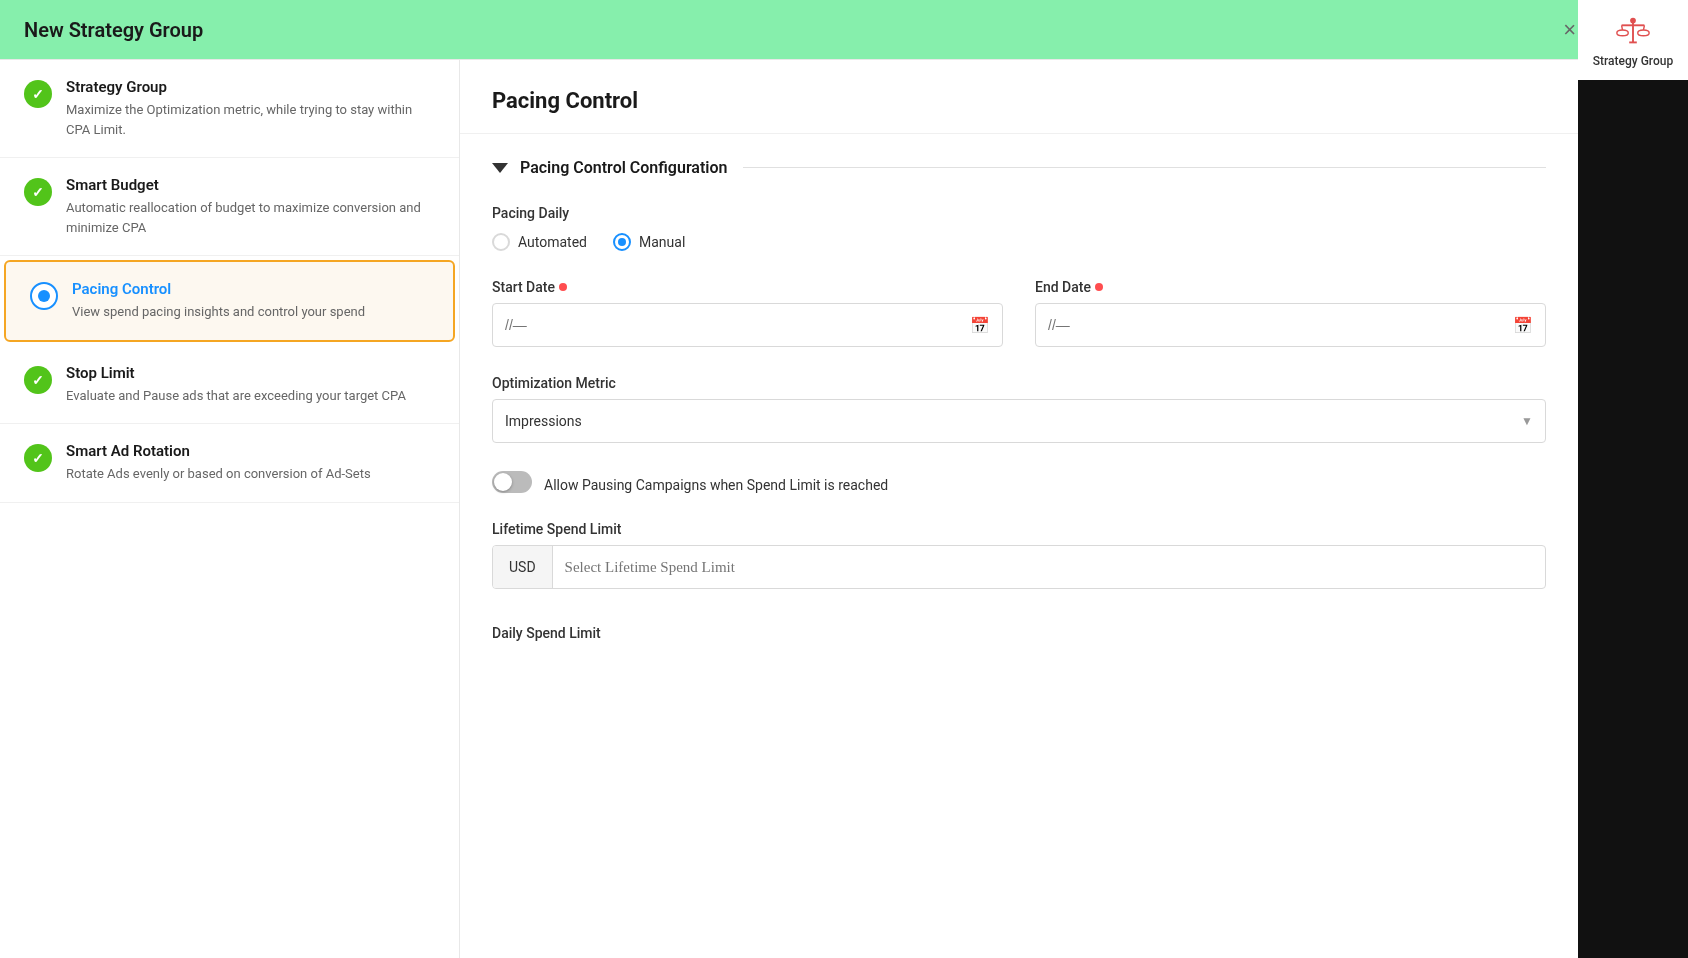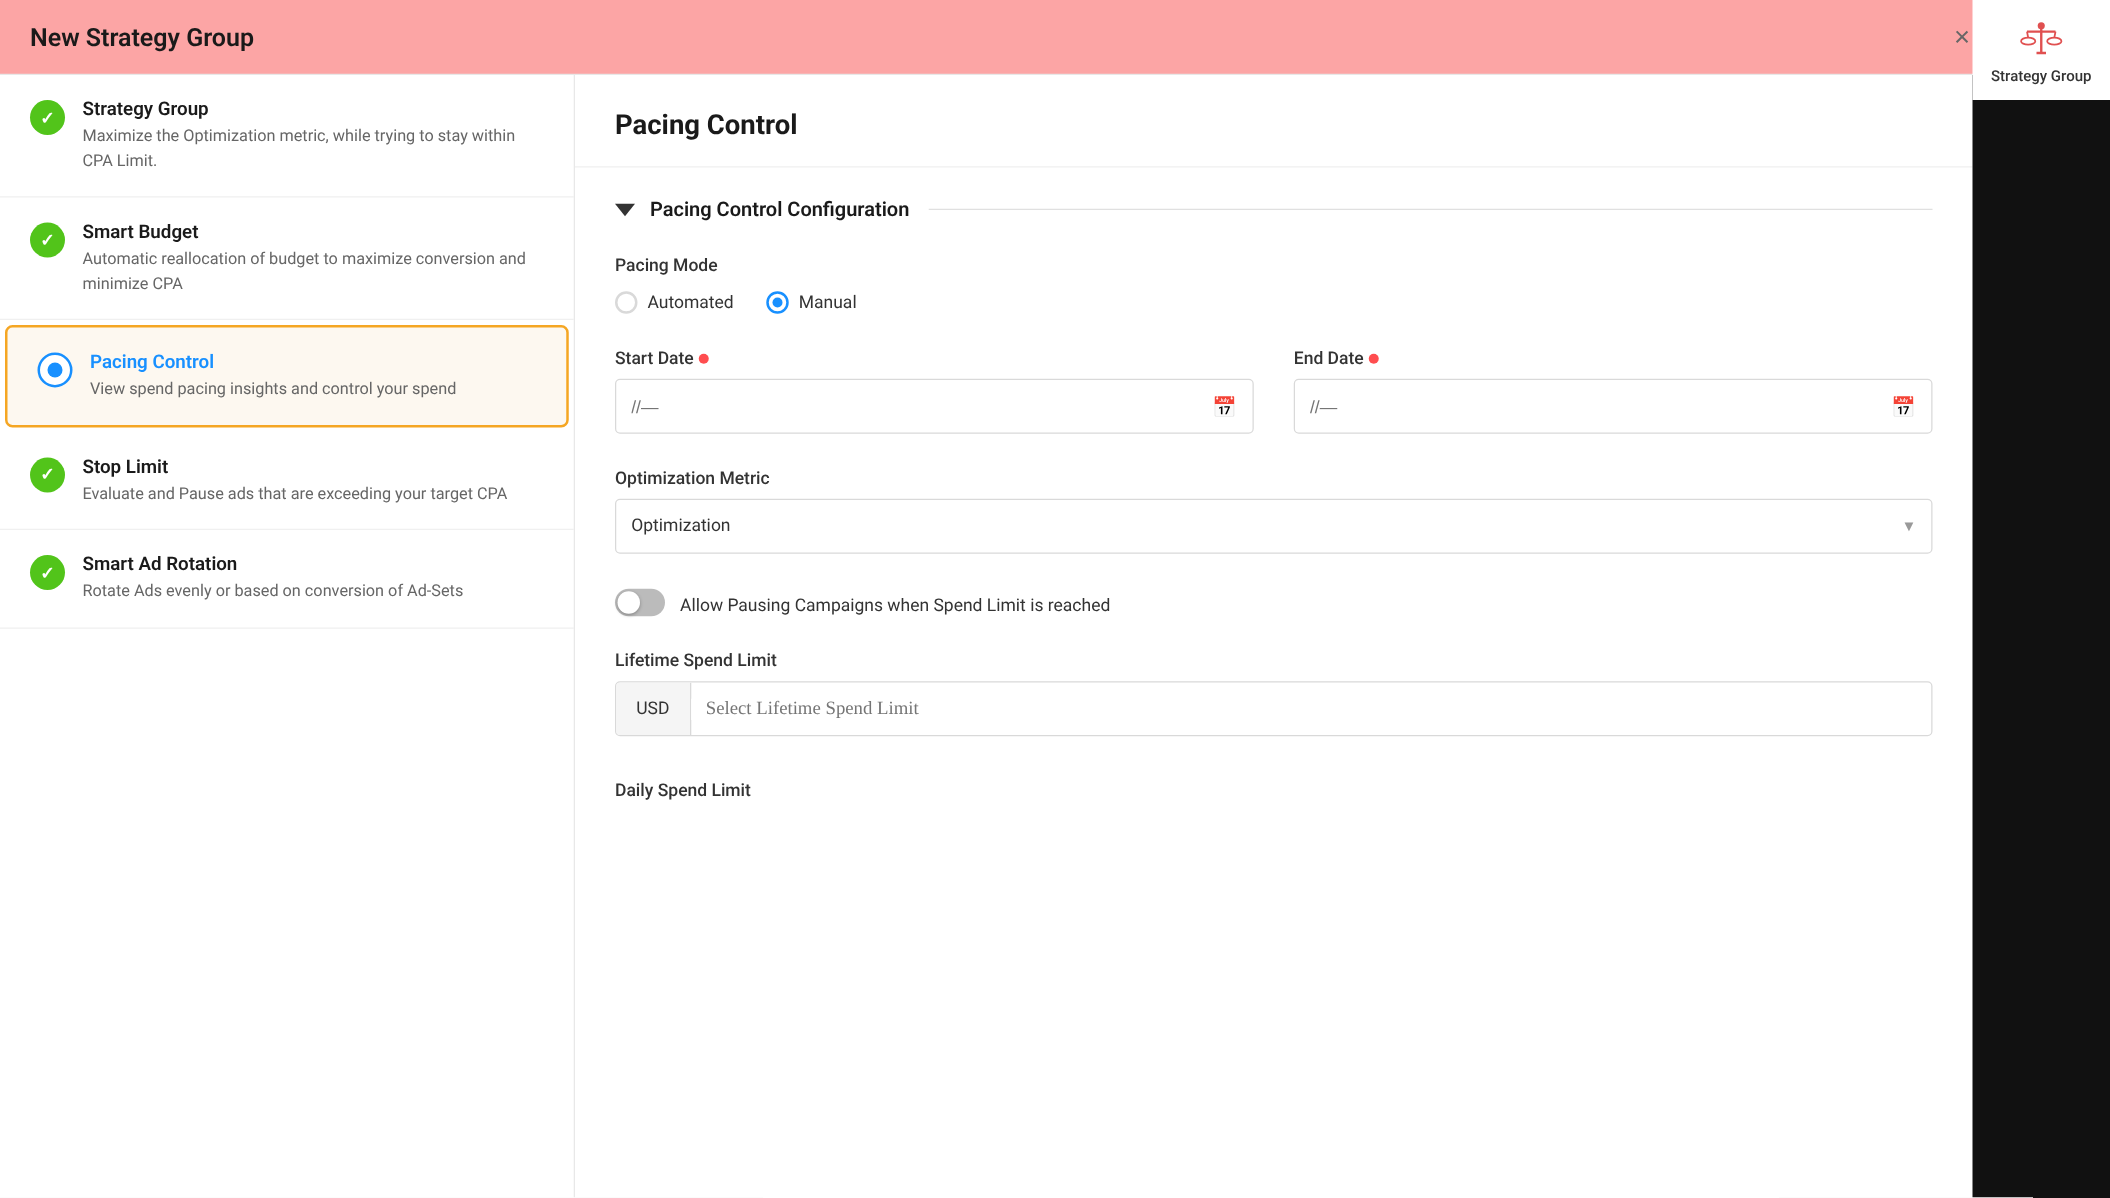--- a/index.html
+++ b/index.html
@@ -20,21 +20,21 @@
     }
     
     .modal-header {
       position: absolute;
       top: 0; left: 0; right: 0;
       height: 60px;
       display: flex;
       align-items: center;
       padding: 0 24px;
       border-bottom: 1px solid #e8e8e8;
-      background: #fca5a5;
+      background: #86efac;
       z-index: 10;
     }
     .modal-title {
       font-size: 20px;
       font-weight: 600;
       color: #1a1a1a;
     }
     .close-btn {
       margin-left: auto;
       background: none;
@@ -461,21 +461,21 @@
     </div>
 
     <div class="config-section">
       <div class="config-section-header">
         <div class="triangle-icon"></div>
         <span class="config-section-title">Pacing Control Configuration</span>
         <div class="config-section-line"></div>
       </div>
 
       <div class="pacing-mode-section">
-        <div class="pacing-mode-label">Pacing Mode</div>
+        <div class="pacing-mode-label">Pacing Daily</div>
         <div class="radio-group">
 
           <div class="radio-option">
             <div class="radio-outer">
             </div>
             <span class="radio-label">Automated</span>
           </div>
 
           <div class="radio-option">
             <div class="radio-outer selected">
@@ -506,21 +506,21 @@
             <input type="text" placeholder="//—" style="">
             <span class="calendar-icon">📅</span>
           </div>
         </div>
       </div>
 
       <div class="form-row">
         <div class="form-group">
           <div class="form-label">Optimization Metric</div>
           <div class="select-field">
-            <span>Optimization</span>
+            <span>Impressions</span>
             <span class="select-arrow">▼</span>
           </div>
         </div>
       </div>
 
       <div class="toggle-row">
         <div class="toggle">
           <div class="toggle-knob"></div>
         </div>
         <span class="toggle-label">Allow Pausing Campaigns when Spend Limit is reached</span>

